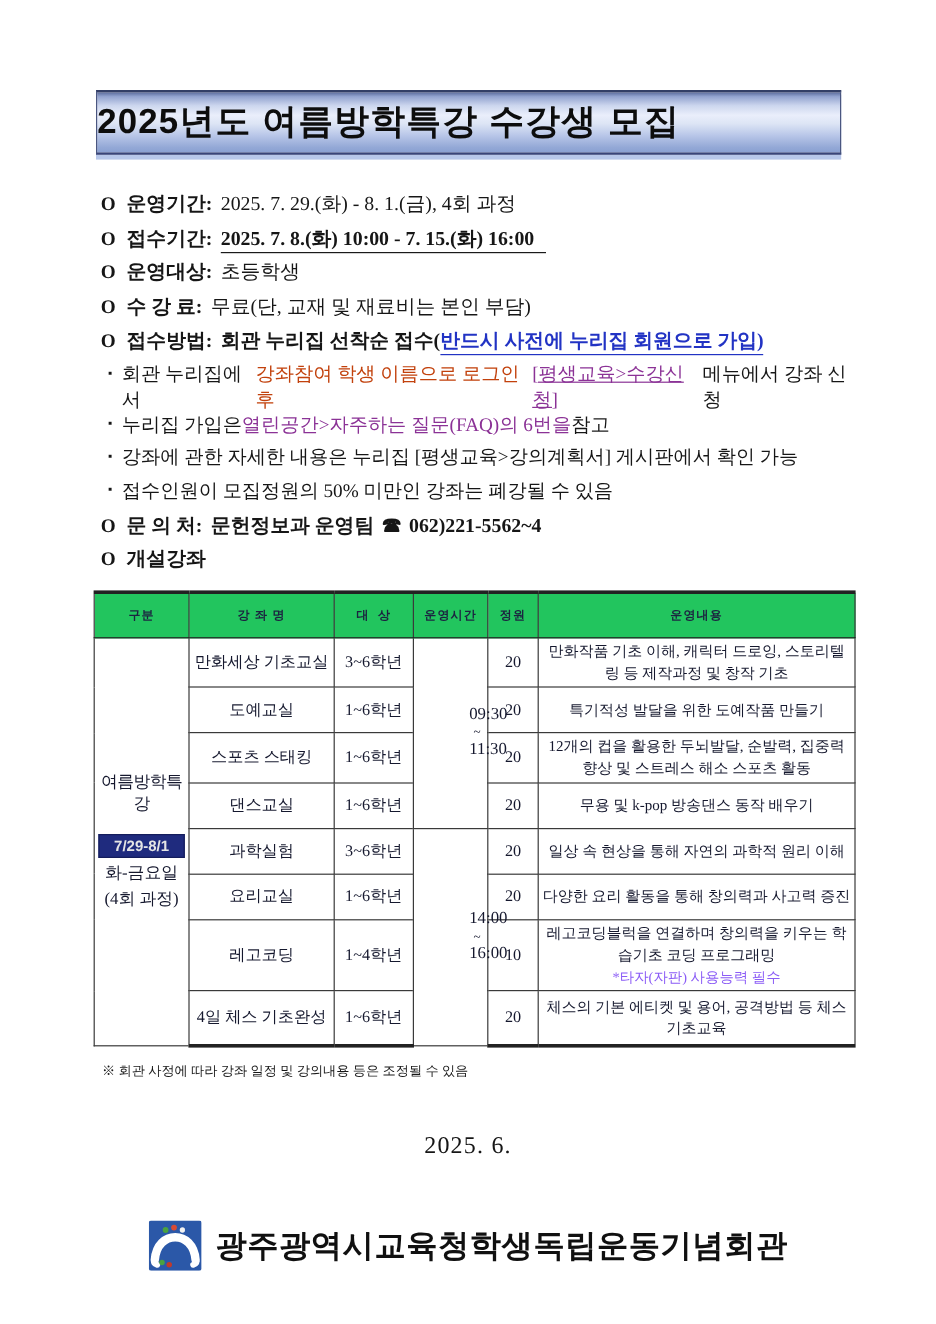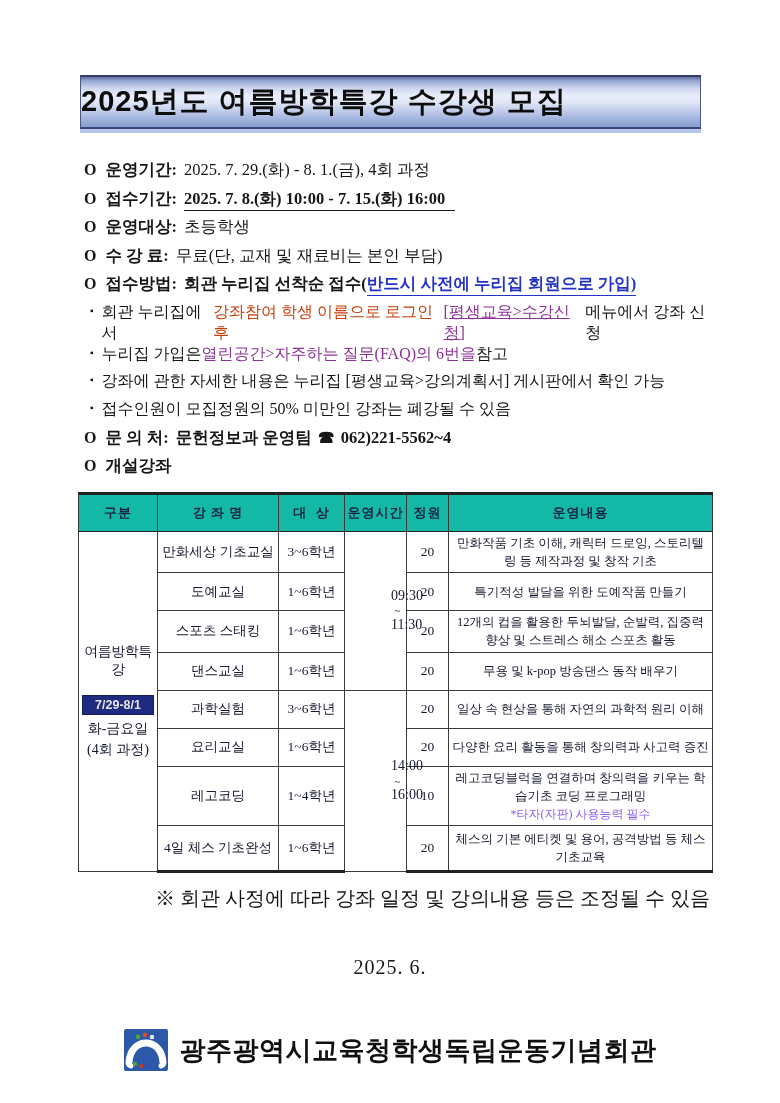--- a/index.html
+++ b/index.html
@@ -25,39 +25,39 @@
   .submark{font-size:10px;margin-right:8px;position:relative;top:-3px;}
   .red{color:#c2410c;}
   .purple{color:#8b3296;}
   .purple-u{color:#8b3296;text-decoration:underline;}
   .phone-icon{margin:0 6px;font-size:17px;}
   
   table.tbl{border-collapse:collapse;table-layout:fixed;width:634px;margin:9px 0 0 78px;}
   .tbl col.c1{width:79px}.tbl col.c2{width:121px}.tbl col.c3{width:66px}
   .tbl col.c4{width:62px}.tbl col.c5{width:42px}.tbl col.c6{width:264px}
   .tbl th,.tbl td{border:1px solid #3a3a3a;text-align:center;vertical-align:middle;padding:1px 2px;}
-  .tbl thead th{border-top:3px solid #222;border-bottom:1.5px solid #222;background:#14b8a6;
-     font-size:13px;font-weight:bold;color:#1c2340;height:28px;white-space:pre;letter-spacing:1px;}
+  .tbl thead th{border-top:3px solid #222;border-bottom:1.5px solid #222;background:#22c55e;
+     font-size:10px;font-weight:bold;color:#1c2340;height:28px;white-space:pre;letter-spacing:1px;}
   .tbl tbody tr:last-child td{border-bottom:3px solid #222;}
   .tbl td{font-size:13.5px;color:#15182e;}
   .tbl tr{height:38px;}
   .tbl tr.xl{height:54px;}
   .tbl tr.lg{height:46px;}
   td.desc{font-size:12.5px;line-height:1.45;padding:2px 3px;}
   td.timecell{font-size:14px;line-height:1.15;padding-left:46px;}
   td.timecell .sep{font-size:11px;}
   td.groupcell{font-size:14px;}
   .groupbox{display:flex;flex-direction:column;align-items:center;}
   .group-name{margin-bottom:16px;letter-spacing:-0.5px;}
   .badge{background:#1f2b7e;color:#e5e5e5;font-family:"Liberation Sans","DejaVu Sans",sans-serif;
      font-weight:bold;font-size:12.5px;width:70px;padding:2px 0;margin-bottom:3px;border:1px solid #141d5c;}
   .group-days{line-height:1.5;}
   .note-red{display:block;color:#8b5cf6;font-size:12px;margin-top:1px;}
   
-  .footnote{margin:12px 0 0 85px;font-size:20px;text-align:center;}
+  .footnote{margin:12px 0 0 85px;font-size:11px;}
   .docdate{margin-top:44px;text-align:center;font-size:20px;letter-spacing:1px;}
   .orgline{margin-top:50px;display:flex;align-items:center;justify-content:center;gap:12px;}
   .org-name{font-family:"Liberation Sans","DejaVu Sans",sans-serif;font-weight:600;
      font-size:26px;letter-spacing:0.5px;color:#101010;}
   .logo{width:44px;height:42px;display:block;}
 </style>
 </head>
 <body>
 
 <div class="page">

